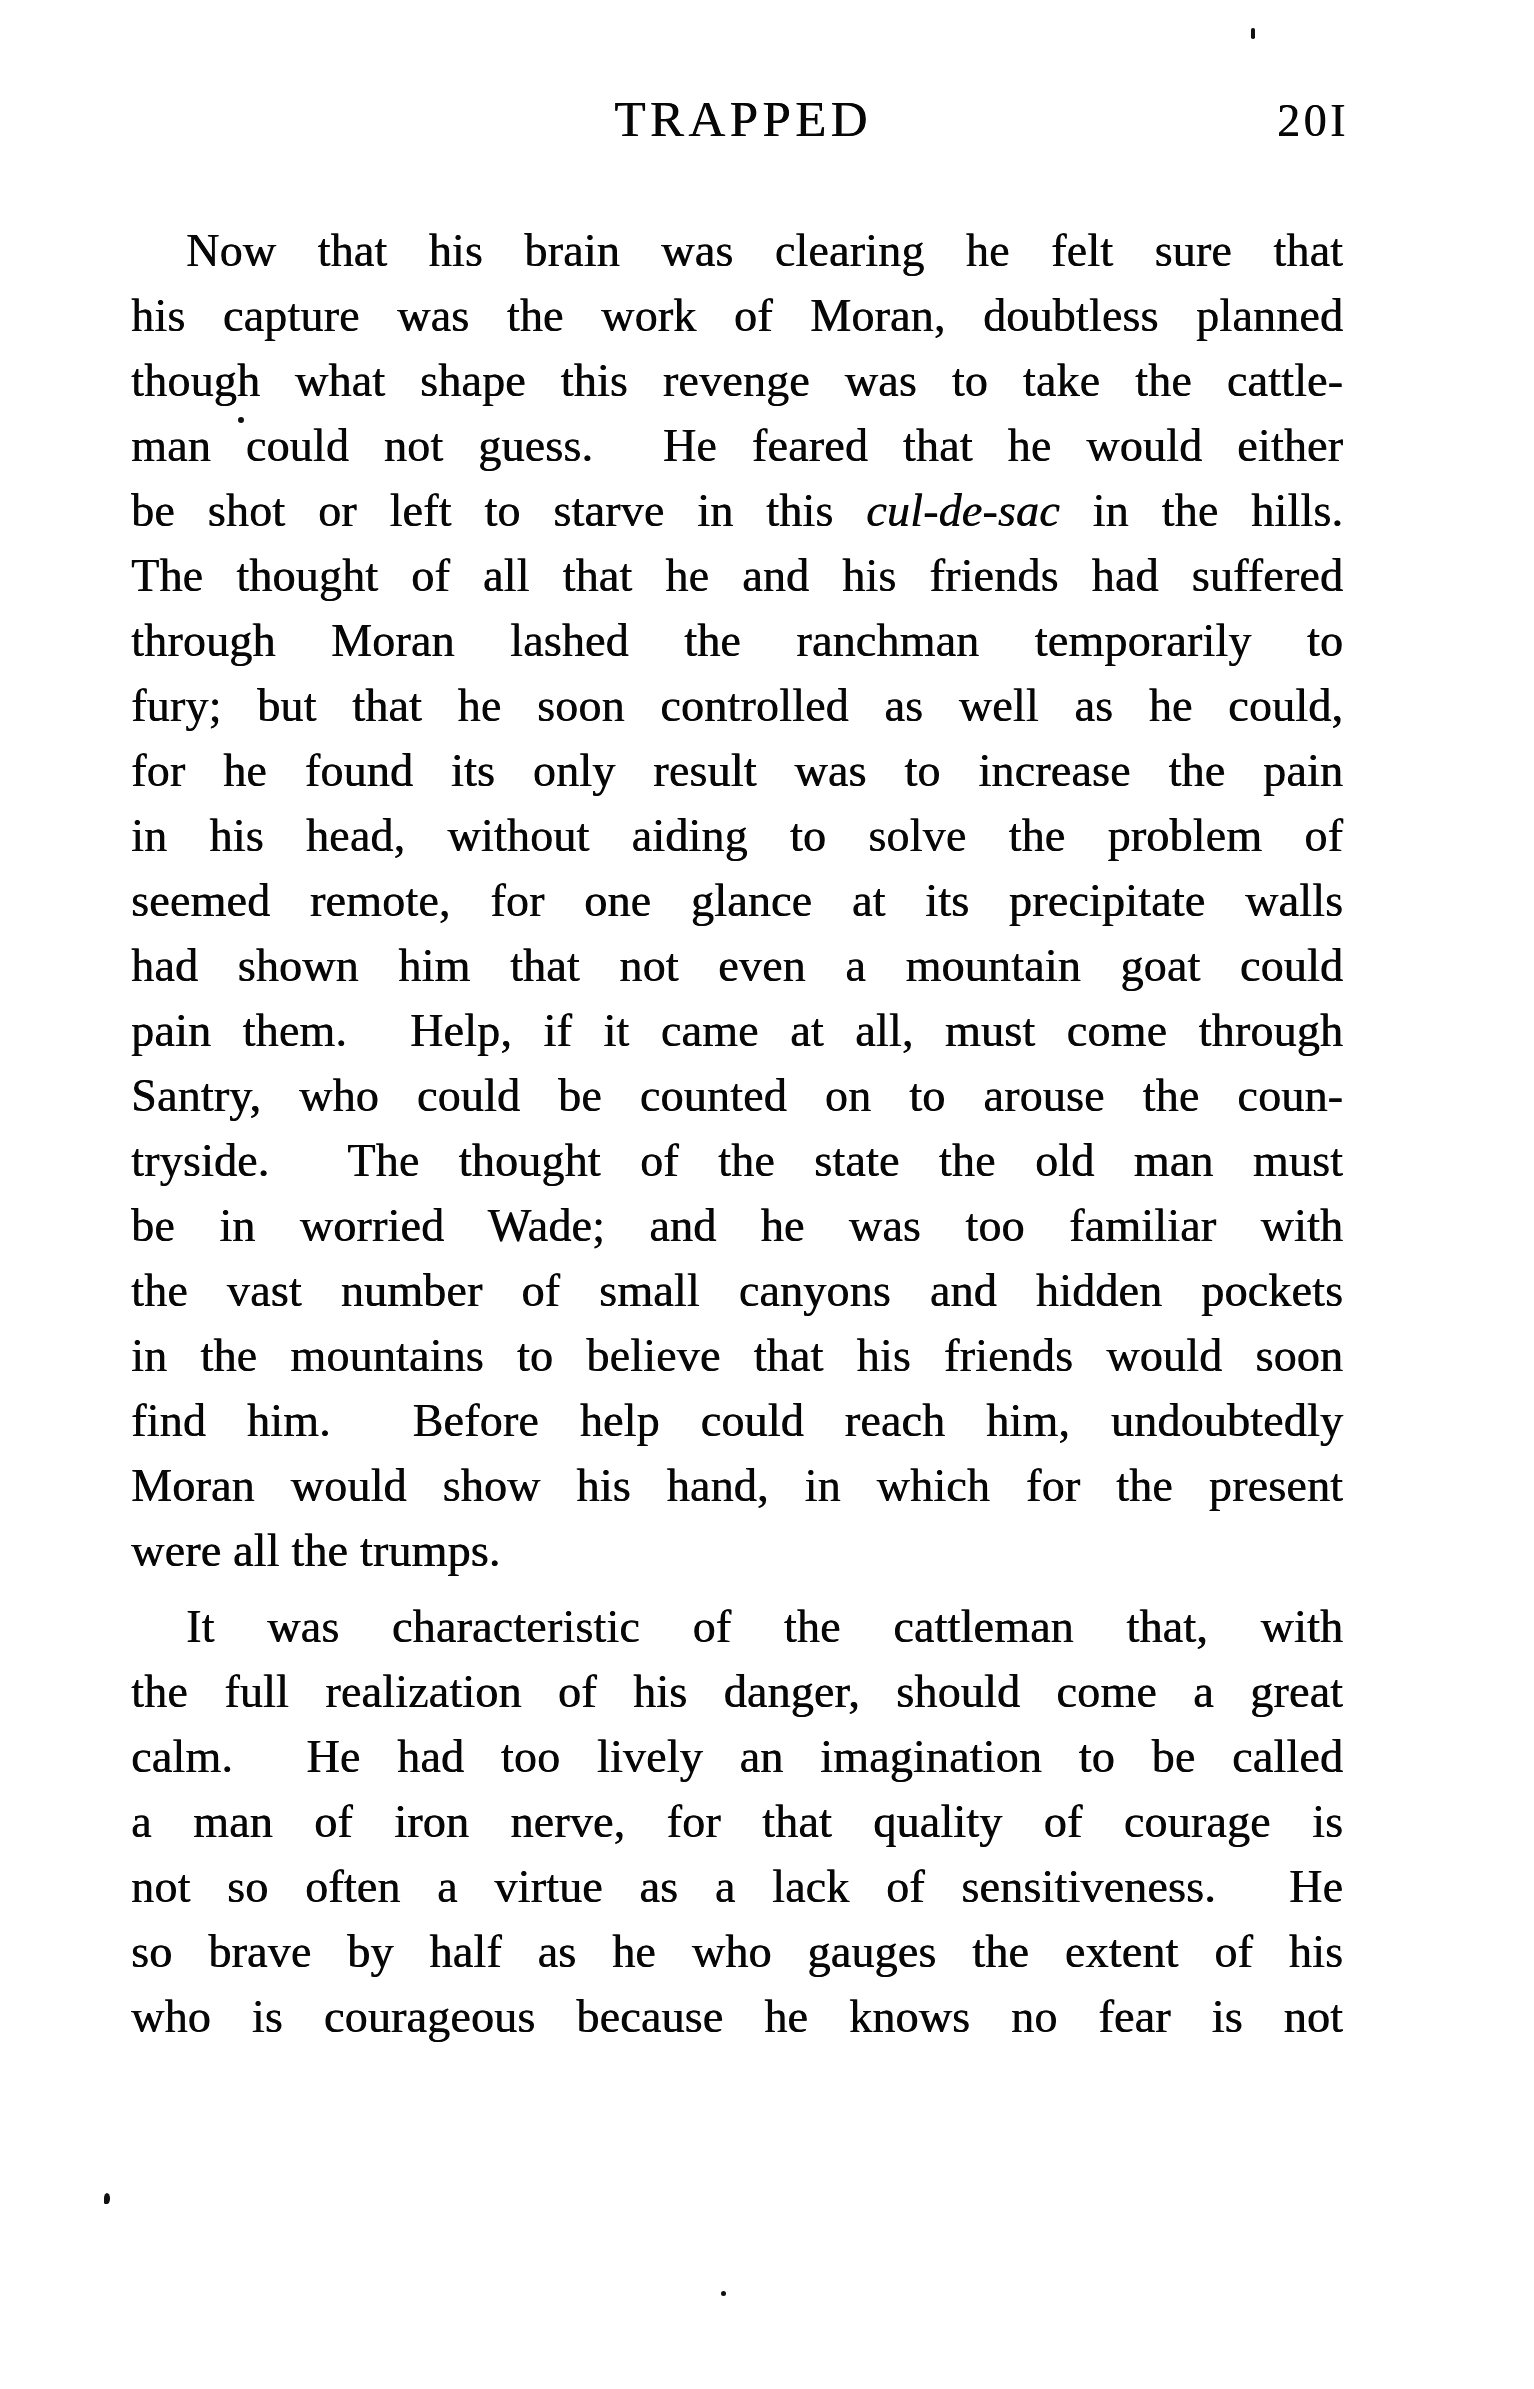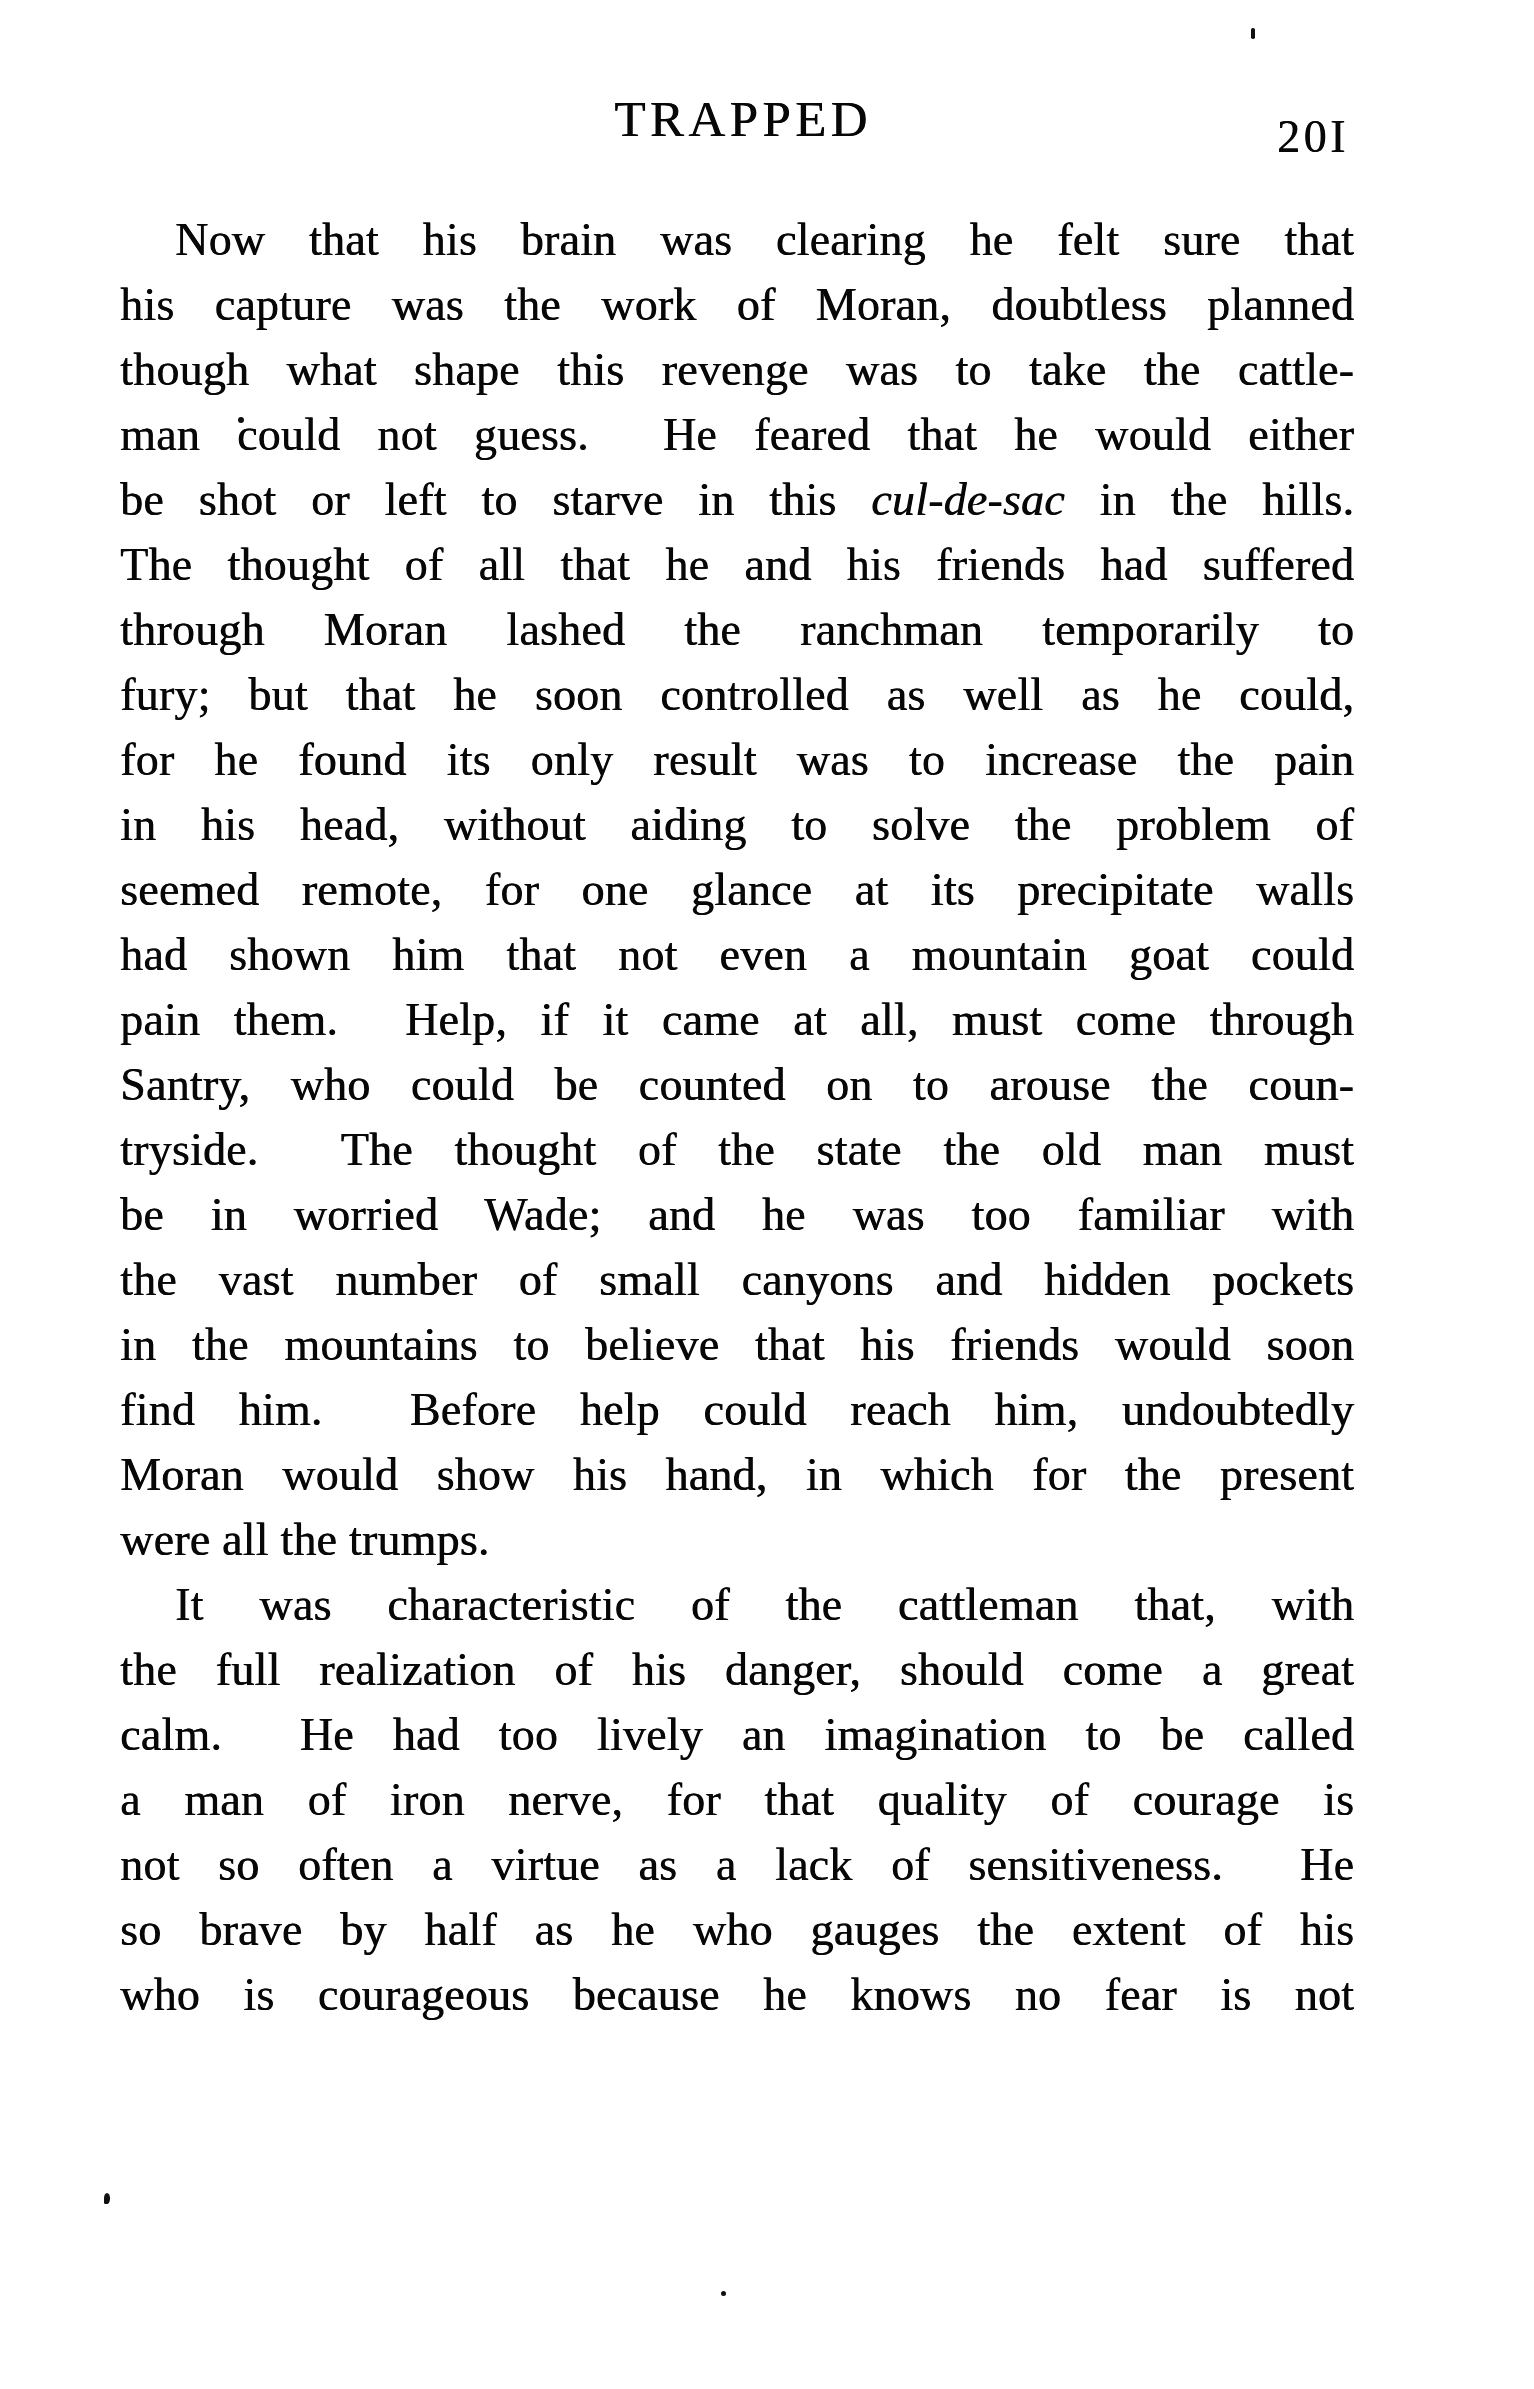--- a/index.html
+++ b/index.html
@@ -22,37 +22,37 @@
     transform: translateX(-50%);
     font-size: 51px;
     line-height: 1;
     letter-spacing: 4.4px;
     white-space: nowrap;
     text-shadow: 0.5px 0.4px 0 currentColor;
   }
   .page-number {
     position: absolute;
     left: 1277px;
-    top: 114px;
+    top: 98px;
     font-size: 46px;
     line-height: 1;
     letter-spacing: 3.5px;
     white-space: nowrap;
     text-shadow: 0.5px 0.4px 0 currentColor;
     text-align: center;
   }
 
   
   .text-block {
     position: absolute;
     left: 120px;
     top: 207px;
     width: 1234px;
   }
-  .paragraph { margin: 0; padding: 0; }
+  .paragraph { margin: 11px; padding: 0; }
   .line {
     font-size: 46px;
     line-height: 65px;
     white-space: pre-wrap;
     text-align: justify;
     text-align-last: justify;
     text-justify: inter-word;
     letter-spacing: 0.2px;
     text-shadow: 0.6px 0.4px 0 currentColor;
   }

